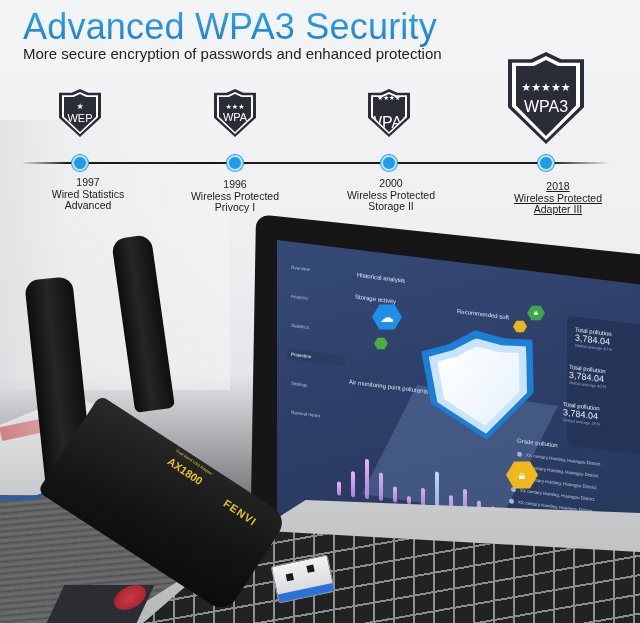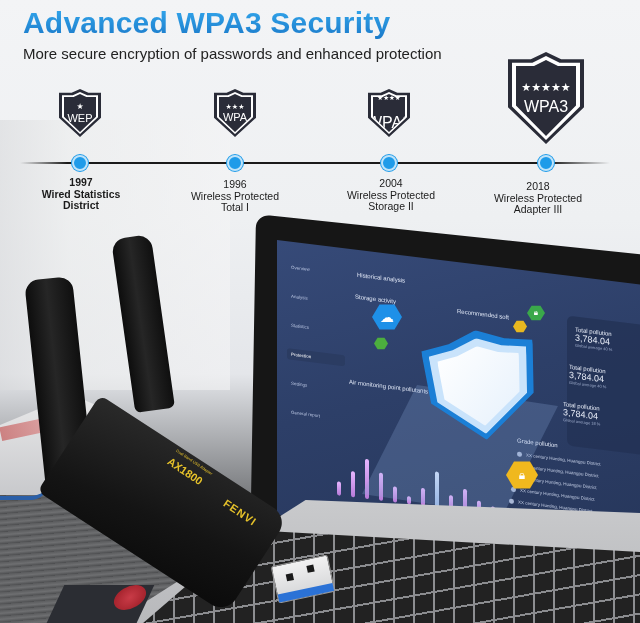--- a/index.html
+++ b/index.html
@@ -9,21 +9,21 @@
     font-family: "Liberation Sans", sans-serif;
     background: linear-gradient(180deg, #f3f4f6 0%, #eef0f2 35%, #e4e6ea 60%, #6b6d70 82%, #4a4b4d 100%);
   }
   .bg-window {
     position: absolute; left: 0; top: 120px; width: 230px; height: 270px;
     background: linear-gradient(90deg, #d9dadc 0%, #eceded 30%, #f4f4f5 100%);
     opacity: 0.6;
   }
   .title {
     position: absolute; left: 23px; top: 6px;
-    font-size: 30px; font-weight: bold; letter-spacing: 0.2px;
+    font-size: 36px; font-weight: normal; letter-spacing: 0.2px;
     background: linear-gradient(180deg, #34a9ee 0%, #1a78c8 100%);
     -webkit-background-clip: text; background-clip: text; color: transparent;
   }
   .subtitle {
     position: absolute; left: 23px; top: 45px;
     font-size: 15px; color: #222;
   }
   .timeline-line {
     position: absolute; left: 20px; top: 162px; width: 590px; height: 2px;
     background: linear-gradient(90deg, rgba(0,0,0,0) 0%, #1a1a1a 8%, #1a1a1a 90%, rgba(0,0,0,0) 100%);
@@ -213,72 +213,72 @@
   <div style="position:relative; width:42px; height:48px;">
     <div class="shield-outer-dark" style="left:0; top:0; width:42px; height:48px;"></div>
     <div class="shield" style="position:absolute; left:3px; top:3px; width:36px; height:42px;"></div>
     <div class="shield-inner" style="left:5px; top:5px; width:32px; height:38px;">
       <span class="stars" style="font-size:8px;">★</span>
       <span class="label-text" style="font-size:11px; margin-top:2px;">WEP</span>
     </div>
   </div>
 </div>
 <div class="dot" style="left:80px; top:163px;"></div>
-<div class="node-caption" style="left:81px; top:177px;font-weight:bold;">
+<div class="node-caption" style="left:88px; top:177px;">
   <div>1997</div>
   <div>Wired Statistics</div>
-  <div>District</div>
+  <div>Advanced</div>
 </div>
 
 <div class="node" style="left:235px; top:89px;">
   <div style="position:relative; width:42px; height:48px;">
     <div class="shield-outer-dark" style="left:0; top:0; width:42px; height:48px;"></div>
     <div class="shield" style="position:absolute; left:3px; top:3px; width:36px; height:42px;"></div>
     <div class="shield-inner" style="left:5px; top:5px; width:32px; height:38px;">
       <span class="stars" style="font-size:7px;">★★★</span>
       <span class="label-text" style="font-size:11px; margin-top:2px;">WPA</span>
     </div>
   </div>
 </div>
 <div class="dot" style="left:235px; top:163px;"></div>
 <div class="node-caption" style="left:235px; top:179px;">
   <div>1996</div>
   <div>Wireless Protected</div>
-  <div>Total I</div>
+  <div>Privocy I</div>
 </div>
 
 <div class="node" style="left:389px; top:89px;">
   <div style="position:relative; width:42px; height:48px;">
     <div class="shield-outer-dark" style="left:0; top:0; width:42px; height:48px;"></div>
     <div class="shield" style="position:absolute; left:3px; top:3px; width:36px; height:42px;"></div>
     <div class="shield-inner" style="left:5px; top:5px; width:32px; height:38px;">
       <span class="stars" style="font-size:6.5px;">★★★★</span>
       <span class="label-text" style="font-size:16px; margin-top:14px;">WPA2</span>
     </div>
   </div>
 </div>
 <div class="dot" style="left:389px; top:163px;"></div>
 <div class="node-caption" style="left:391px; top:178px;">
-  <div>2004</div>
+  <div>2000</div>
   <div>Wireless Protected</div>
   <div>Storage II</div>
 </div>
 
 <div class="node" style="left:546px; top:52px;">
   <div style="position:relative; width:76px; height:92px;">
     <div class="shield-outer-dark" style="left:0; top:0; width:76px; height:92px;"></div>
     <div class="shield" style="position:absolute; left:4px; top:4px; width:68px; height:84px;"></div>
     <div class="shield-inner" style="left:8px; top:8px; width:60px; height:76px;">
       <span class="stars" style="font-size:11px;">★★★★★</span>
       <span class="label-text" style="font-size:16px; margin-top:6px;">WPA3</span>
     </div>
   </div>
 </div>
 <div class="dot" style="left:546px; top:163px;"></div>
-<div class="node-caption" style="left:538px; top:181px;">
+<div class="node-caption" style="left:558px; top:181px;text-decoration:underline;">
   <div>2018</div>
   <div>Wireless Protected</div>
   <div>Adapter III</div>
 </div>
 
 <div class="desk"></div>
 <div class="book"></div>
 <div class="book-red"></div>
 <div class="book-blue"></div>
 

